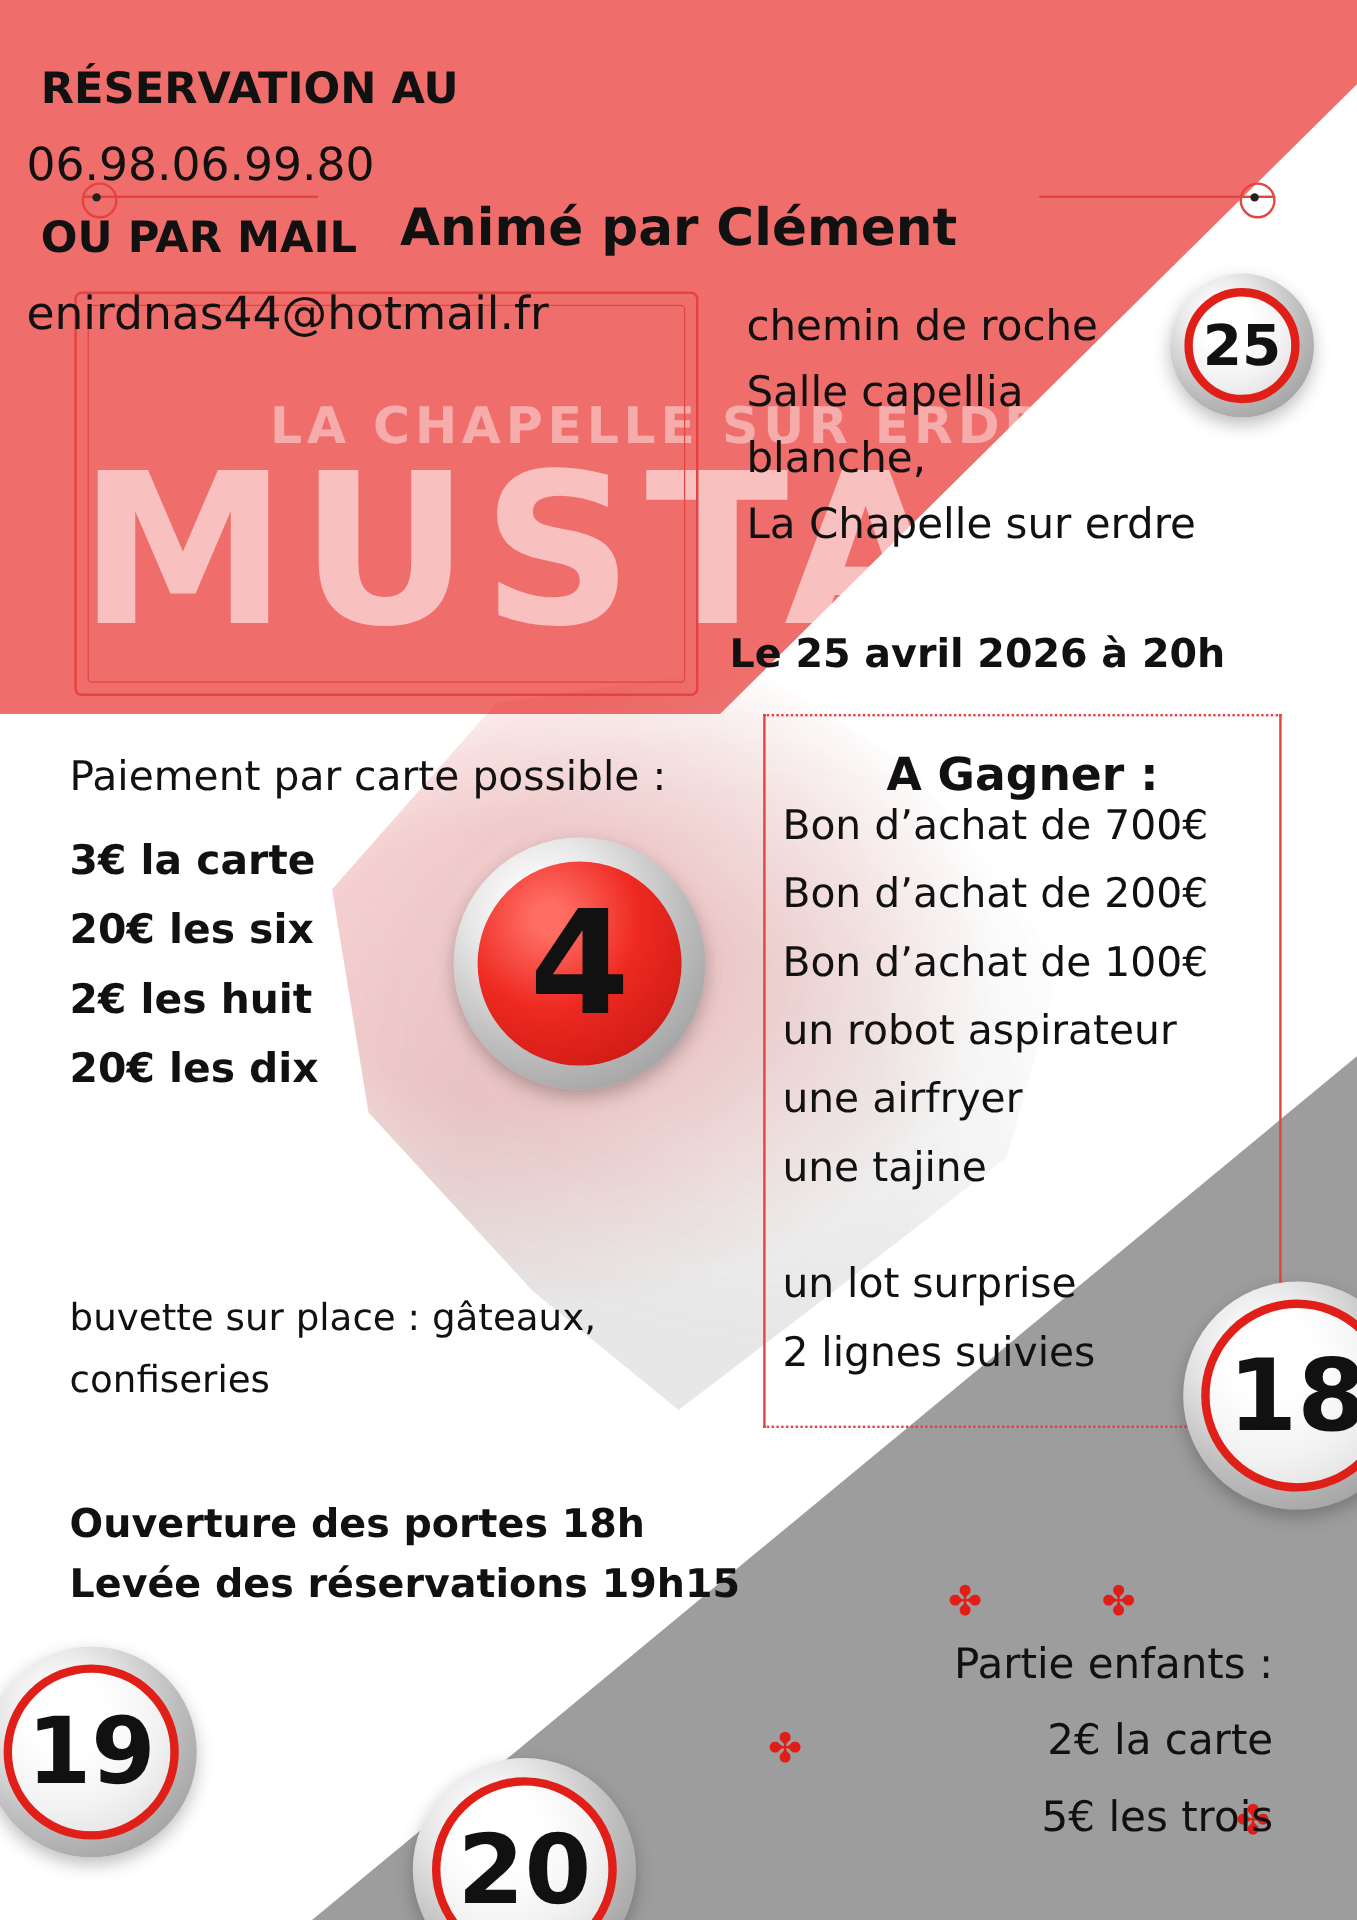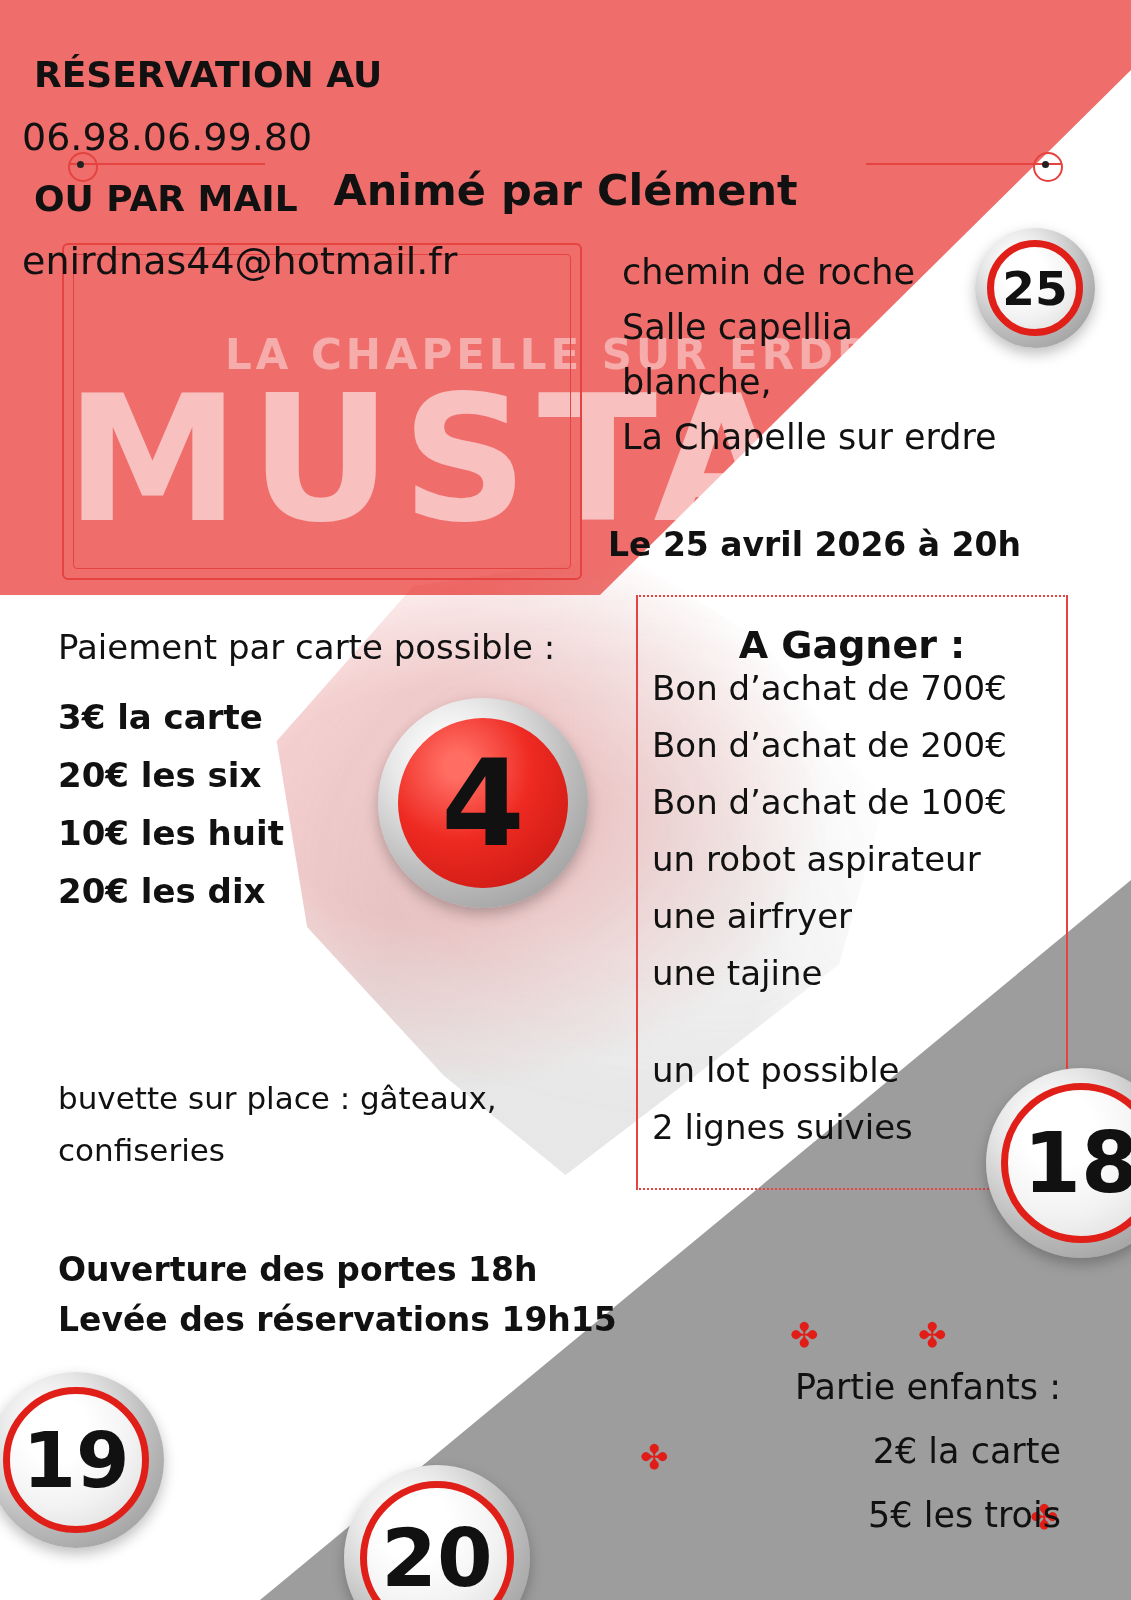--- a/index.html
+++ b/index.html
@@ -372,21 +372,21 @@
       <div>Salle capellia</div>
       <div>blanche,</div>
       <div>La Chapelle sur erdre</div>
     </div>
     <div class="date-line">Le 25 avril 2026 à 20h</div>
 
     <div class="pay-line">Paiement par carte possible :</div>
     <div class="prices">
       <div>3€ la carte</div>
       <div>20€ les six</div>
-      <div>10€ les huit</div>
+      <div>2€ les huit</div>
       <div>20€ les dix</div>
     </div>
 
     <div class="buvette">
       <div>buvette sur place : gâteaux,</div>
       <div>confiseries</div>
     </div>
 
     <div class="doors">
       <div>Ouverture des portes 18h</div>
@@ -396,21 +396,21 @@
     <div class="gagner-box"></div>
     <div class="gagner-title">A Gagner :</div>
     <div class="gagner-list">
       <div>Bon d’achat de 700€</div>
       <div>Bon d’achat de 200€</div>
       <div>Bon d’achat de 100€</div>
       <div>un robot aspirateur</div>
       <div>une airfryer</div>
       <div>une tajine</div>
       <div class="gap"></div>
-      <div>un lot possible</div>
+      <div>un lot surprise</div>
       <div>2 lignes suivies</div>
     </div>
 
     <div class="clover c1">✤</div>
     <div class="clover c2">✤</div>
     <div class="clover c3">✤</div>
     <div class="clover c4">✤</div>
     <div class="enfants">
       <div>Partie enfants :</div>
       <div>2€ la carte</div>

